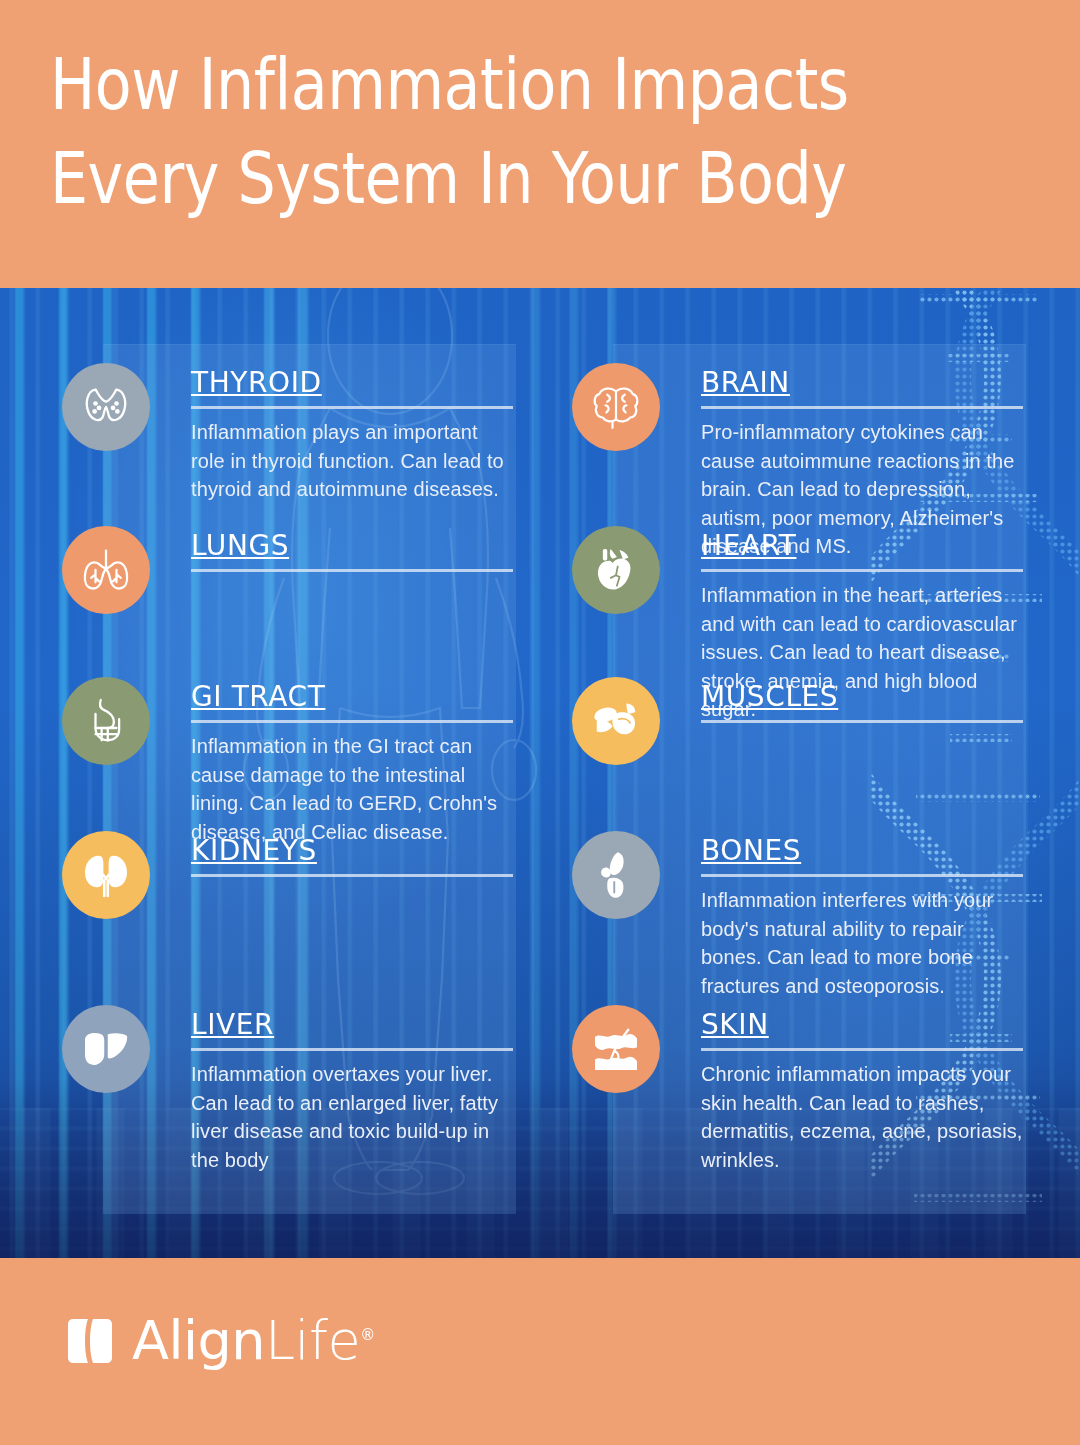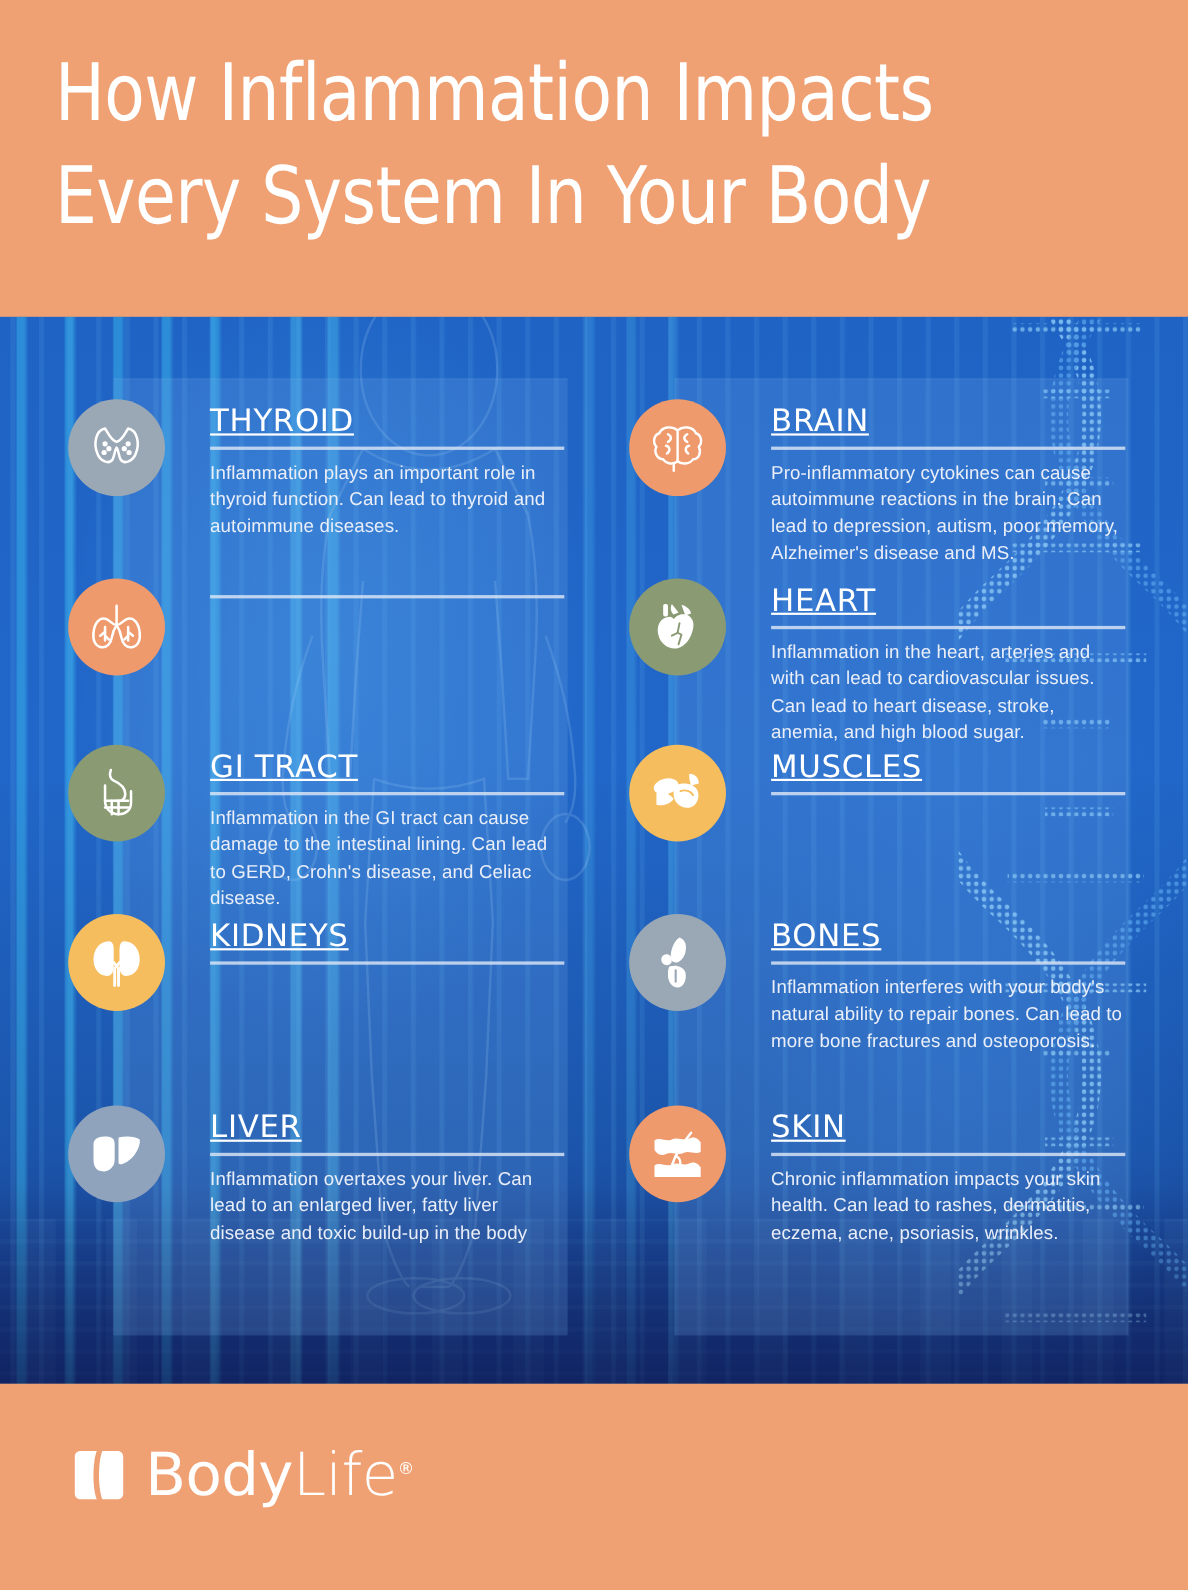--- a/index.html
+++ b/index.html
@@ -129,21 +129,21 @@
   }
   .rule{
     margin-top:9px;
     height:3px;
     background:rgba(222,232,246,.80);
     width:322px;
   }
   .rowtext{
     margin-top:9px;
     color:#e9eef8;
-    font-size:17px;
+    font-size:20px;
     line-height:1.43;
     letter-spacing:.1px;
   }
 
   
   .footer{
     position:absolute; left:0; top:1258px; width:1080px; height:187px;
     background:#f0a173;
   }
   .logo{
@@ -261,20 +261,21 @@
         <g fill="none" stroke="#fff" stroke-width="2.6" stroke-linecap="round" stroke-linejoin="round">
           <path d="M32 10 L32 30"></path>
           <path d="M32 30 C28 30,26 26,22 24 C14 21,9 28,8 38 C7 46,10 52,16 53 C22 54,26 49,27 43 C28 37,30 33,32 30 Z"></path>
           <path d="M32 30 C36 30,38 26,42 24 C50 21,55 28,56 38 C57 46,54 52,48 53 C42 54,38 49,37 43 C36 37,34 33,32 30 Z"></path>
           <path d="M20 32 L20 46 M20 37 L15 41 M20 41 L24 45"></path>
           <path d="M44 32 L44 46 M44 37 L49 41 M44 41 L40 45"></path>
         </g>
       </svg>
     </div>
     <div class="rowbody">
+      <div class="rowhead">LUNGS</div>
       <div class="rule"></div>
     </div>
   </div>
 
   <div class="row" style="top:389px">
     <div class="badge" style="background:#8a9b74">
       <svg width="56" height="56" viewBox="0 0 64 64">
         <g fill="none" stroke="#fff" stroke-width="2.6" stroke-linecap="round" stroke-linejoin="round">
           <path d="M26 8 C24 14,25 17,29 19 C36 22,41 26,41 33 C41 39,36 41,31 40"></path>
           <path d="M20 24 L20 40 C20 48,26 54,34 54 C42 54,47 49,47 42 L47 30"></path>
@@ -433,16 +434,16 @@
 
 </div>
 
 <div class="footer">
   <div class="logo">
     <svg class="logo-mark" viewBox="0 0 52 52">
       <path d="M4 9 C4 6.2 6.2 4 9 4 L24 4 C20 14 20 38 24 48 L9 48 C6.2 48 4 45.8 4 43 Z" fill="#ffffff"></path>
       <path d="M29 4 L43 4 C45.8 4 48 6.2 48 9 L48 43 C48 45.8 45.8 48 43 48 L29 48 C25 38 25 14 29 4 Z" fill="#ffffff"></path>
     </svg>
     <div class="logo-word">
-      <span>Body</span><span class="lw-thin">Life</span><span class="reg">®</span>
+      <span>Align</span><span class="lw-thin">Life</span><span class="reg">®</span>
     </div>
   </div>
 </div>
 
 </body></html>

